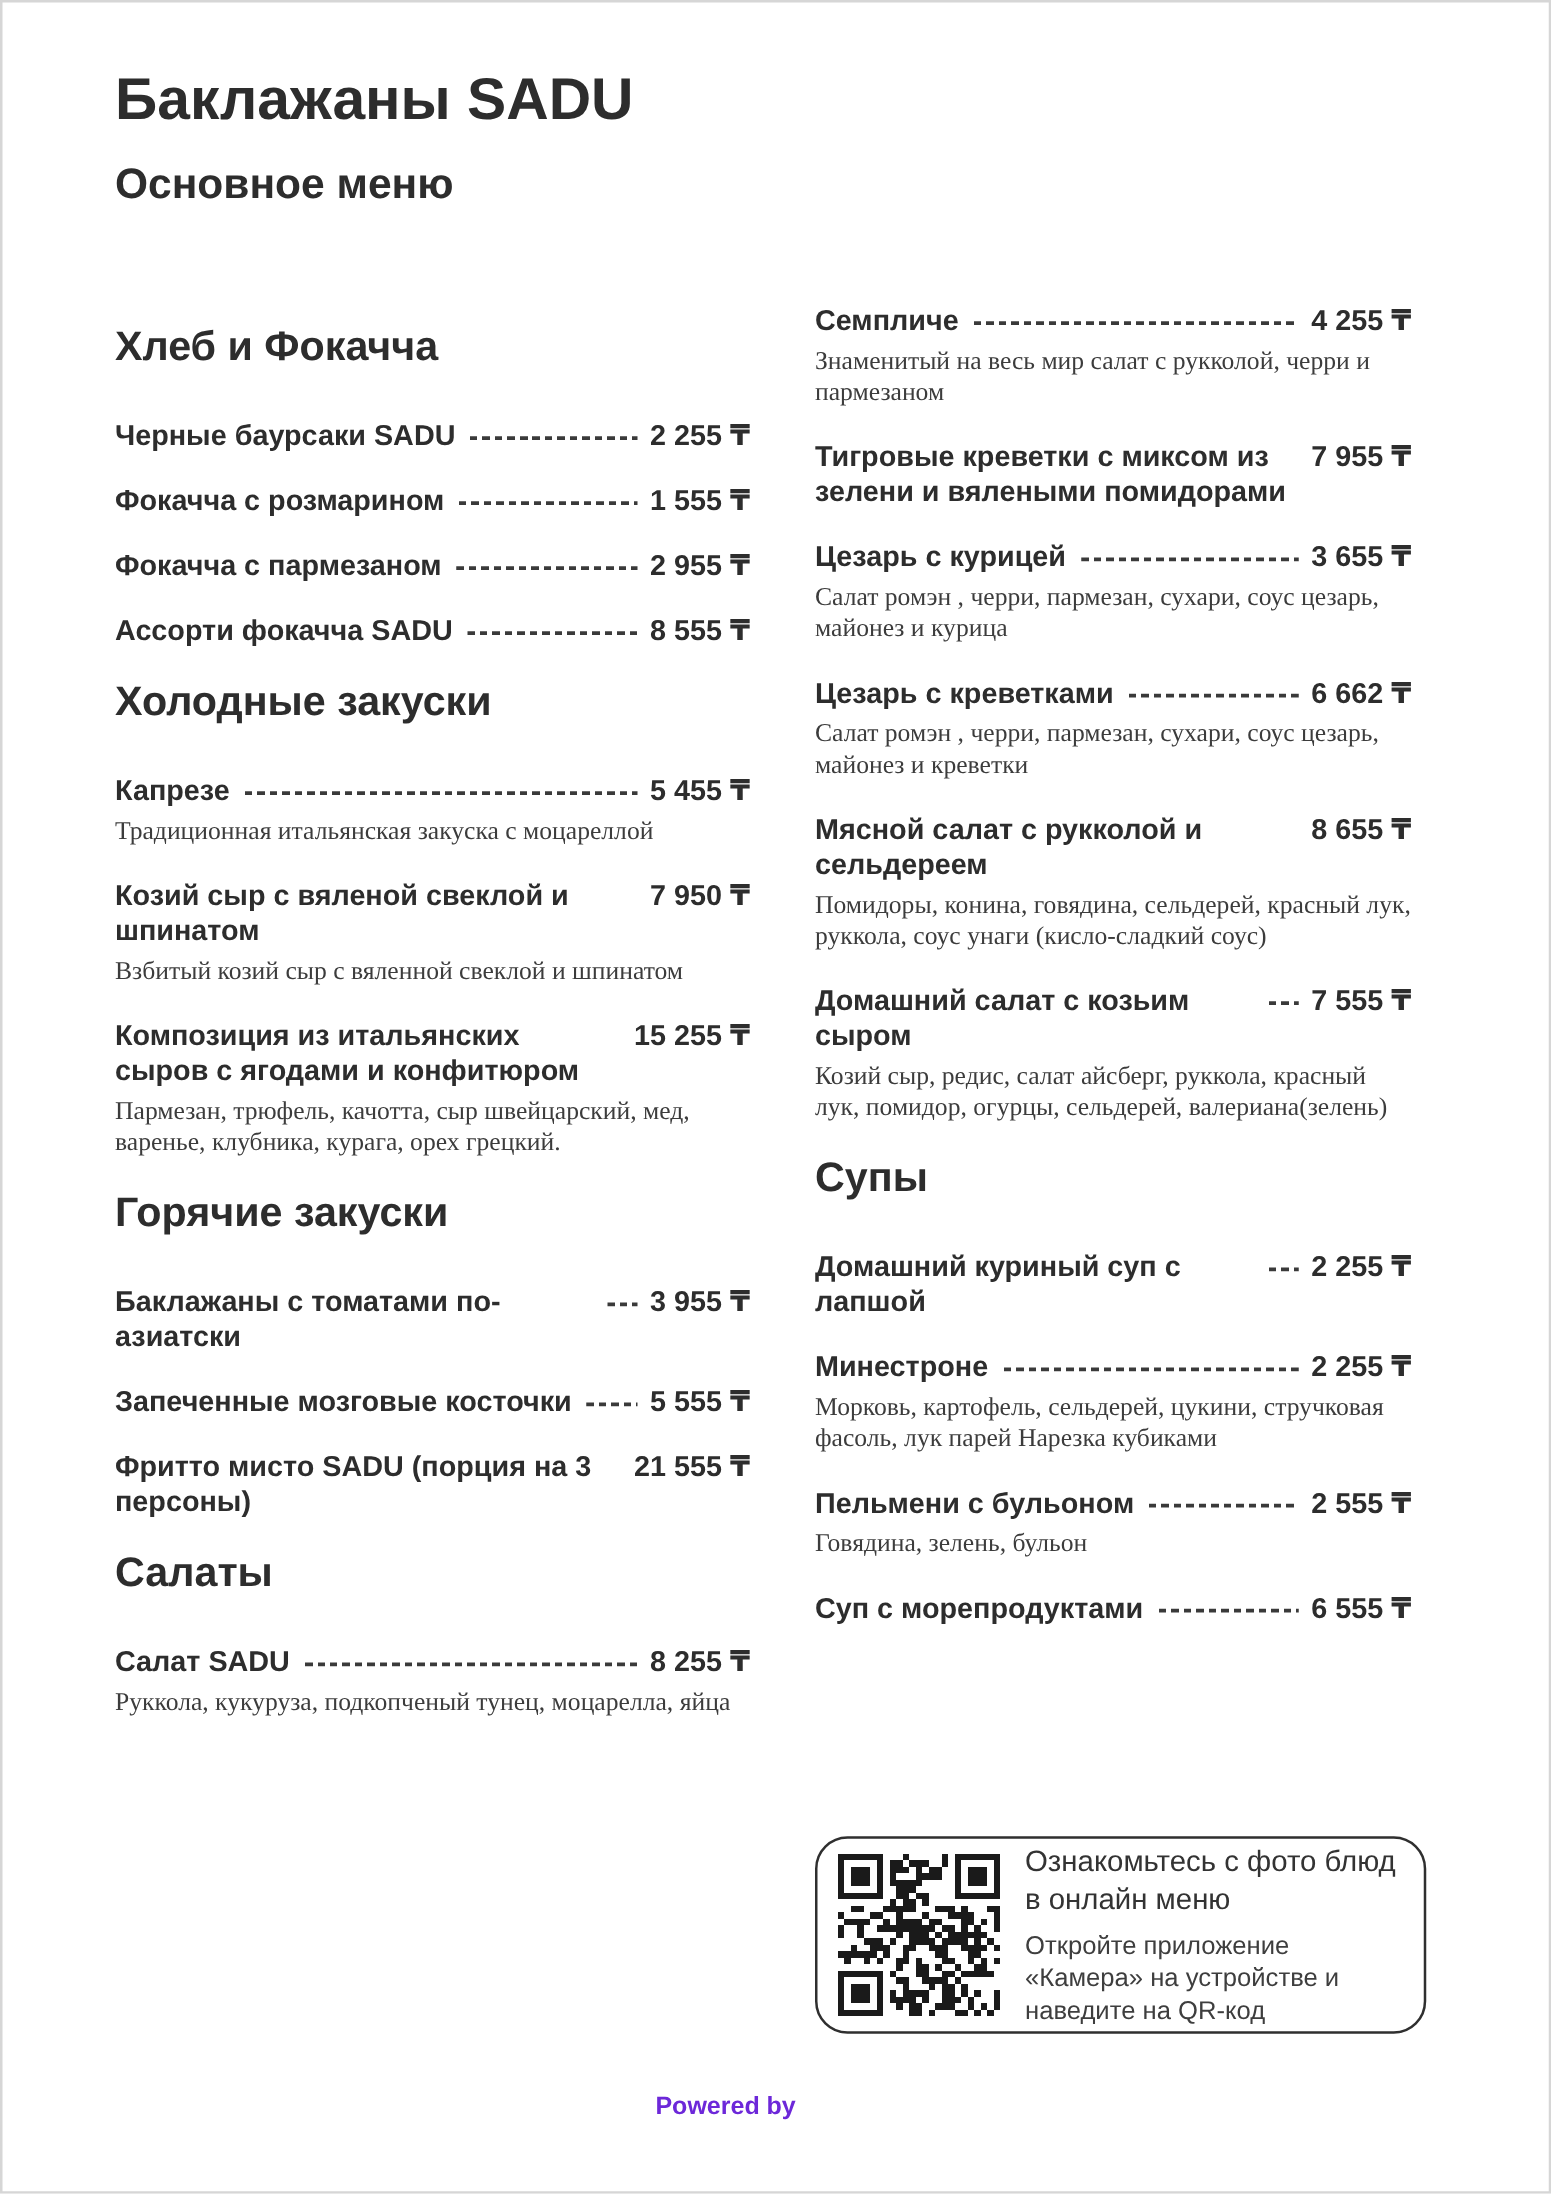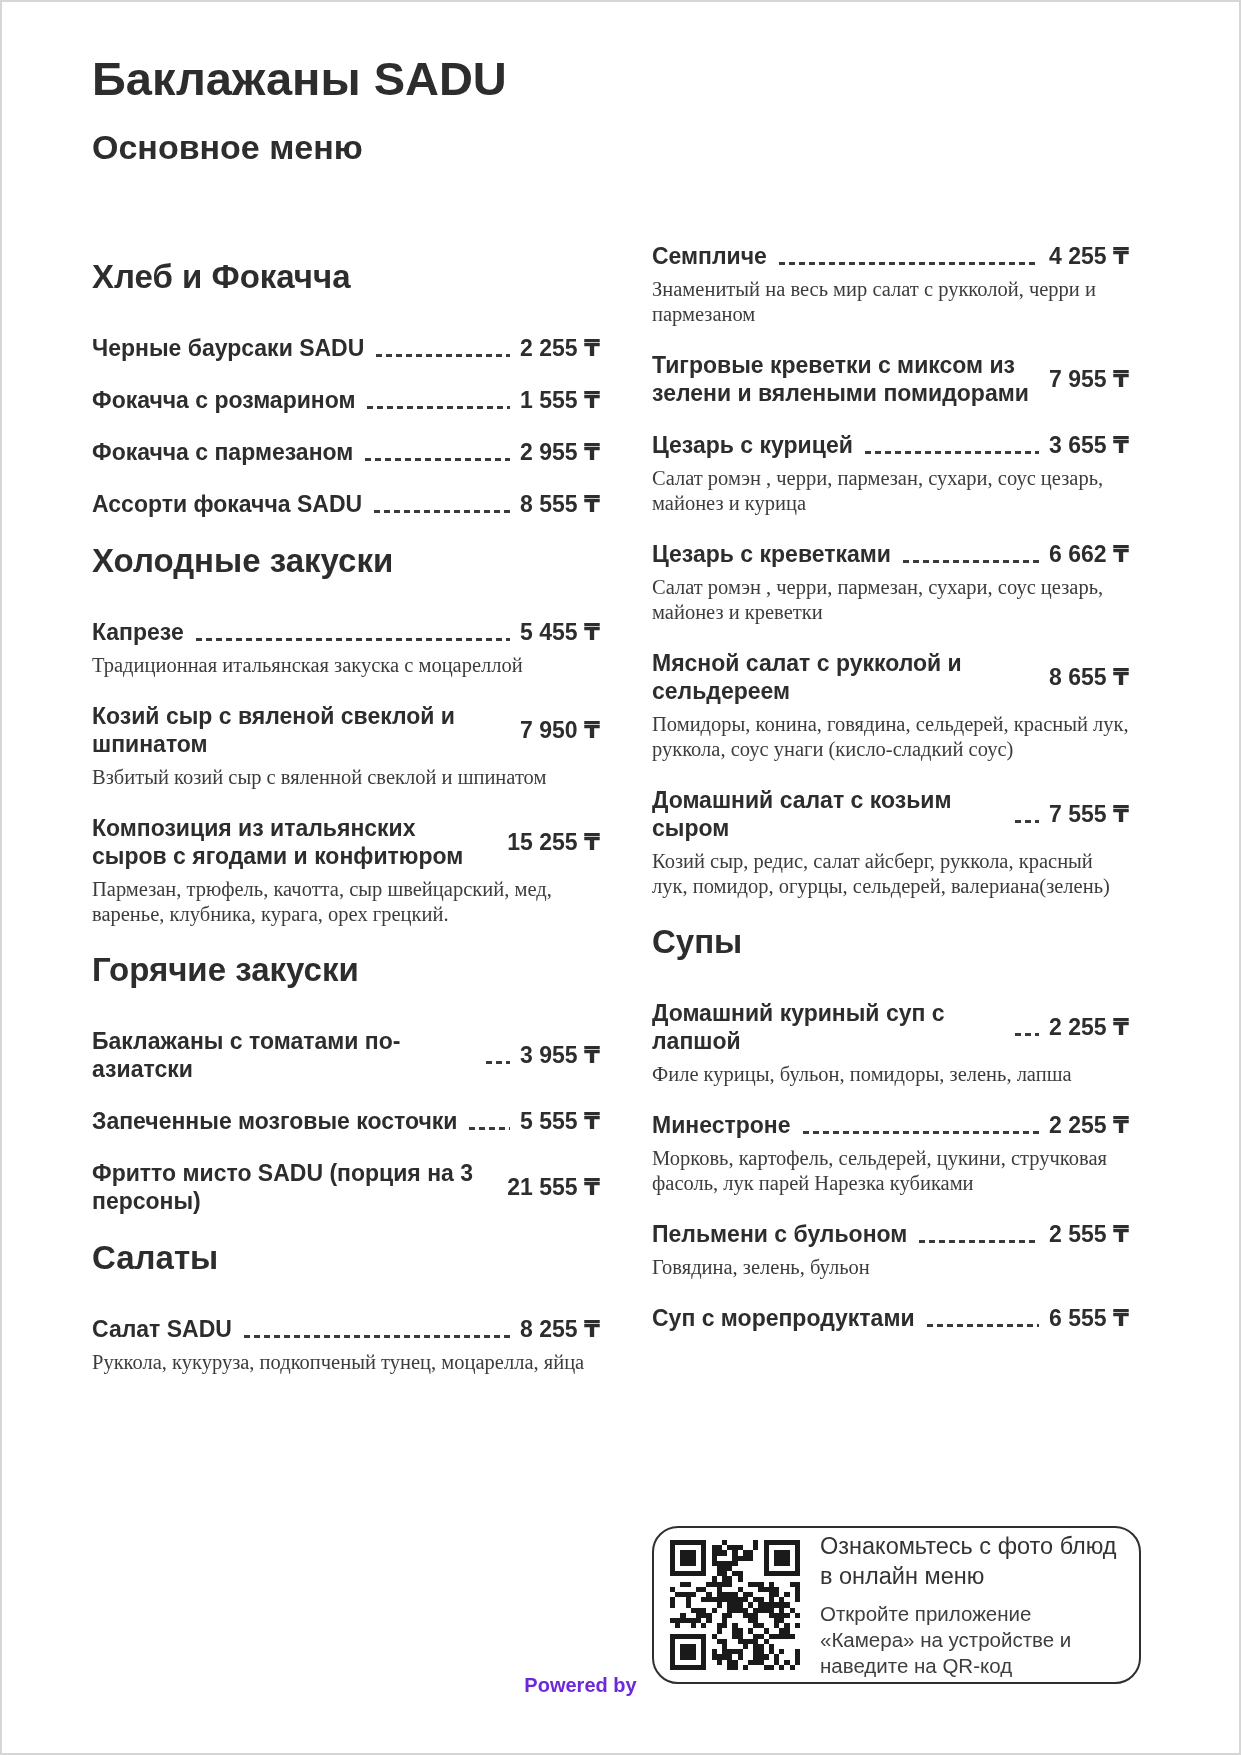--- a/index.html
+++ b/index.html
@@ -19,33 +19,33 @@
   .page-subtitle { font-size:34px; line-height:34px; font-weight:bold; margin:0 0 78px 0; color:#2d2d2d; }
 
   .columns { display:flex; justify-content:space-between; }
   .col-left  { width:508px; }
   .col-right { width:477px; }
 
   .section-header { font-size:33px; line-height:38px; font-weight:bold; color:#2d2d2d; margin:22px 0 38px 0; }
   .col > .section-header:first-child { margin-top:16px; }
 
   .menu-item { margin-bottom:24px; }
-  .item-row { display:flex; align-items:center; }
+  .item-row { display:flex; align-items:flex-start; }
   .item-name { font-size:23px; line-height:28px; font-weight:bold; color:#2d2d2d; flex:0 1 auto; }
   .item-price { font-size:23px; line-height:28px; font-weight:bold; color:#2d2d2d; white-space:nowrap; }
   .item-row.no-leader .item-price { margin-left:auto; padding-left:14px; }
   .leader {
     flex:1 1 24px; min-width:24px; height:3px;
     margin:15px 10px 0 12px;
     background:repeating-linear-gradient(90deg,#3a3a3a 0 6px,transparent 6px 10px);
   }
   .item-desc { font-size:20.5px; line-height:25px; color:#3c3c3c; margin-top:7px;font-family:Liberation Serif, serif; }
 
   .qr-box {
-    position:absolute; left:650px; top:1524px;
+    position:absolute; left:650px; top:1467px;
     width:489px; height:158px; box-sizing:border-box;
     border:2.5px solid #2f2f2f; border-radius:26px;
     display:flex; align-items:center;
     padding:0 18px 0 16px; background:#fff;
   }
   .qr-svg { flex:0 0 auto; margin-right:20px; }
   .qr-text { flex:1 1 auto; }
   .qr-title { font-size:23.5px; line-height:30px; color:#333333; margin-bottom:10px; }
   .qr-sub { font-size:20.5px; line-height:26px; color:#3e3e3e; }
 
@@ -194,21 +194,20 @@
           </div>
           <div class="item-desc">Козий сыр, редис, салат айсберг, руккола, красный лук, помидор, огурцы, сельдерей, валериана(зелень)</div>
         </div>
         <div class="section-header">Супы</div>
         <div class="menu-item">
           <div class="item-row">
             <span class="item-name">Домашний куриный суп с лапшой</span>
             <span class="leader"></span>
             <span class="item-price">2 255 ₸</span>
           </div>
-          <div class="item-desc">Филе курицы, бульон, помидоры, зелень, лапша</div>
         </div>
         <div class="menu-item">
           <div class="item-row">
             <span class="item-name">Минестроне</span>
             <span class="leader"></span>
             <span class="item-price">2 255 ₸</span>
           </div>
           <div class="item-desc">Морковь, картофель, сельдерей, цукини, стручковая фасоль, лук парей Нарезка кубиками</div>
         </div>
         <div class="menu-item">

